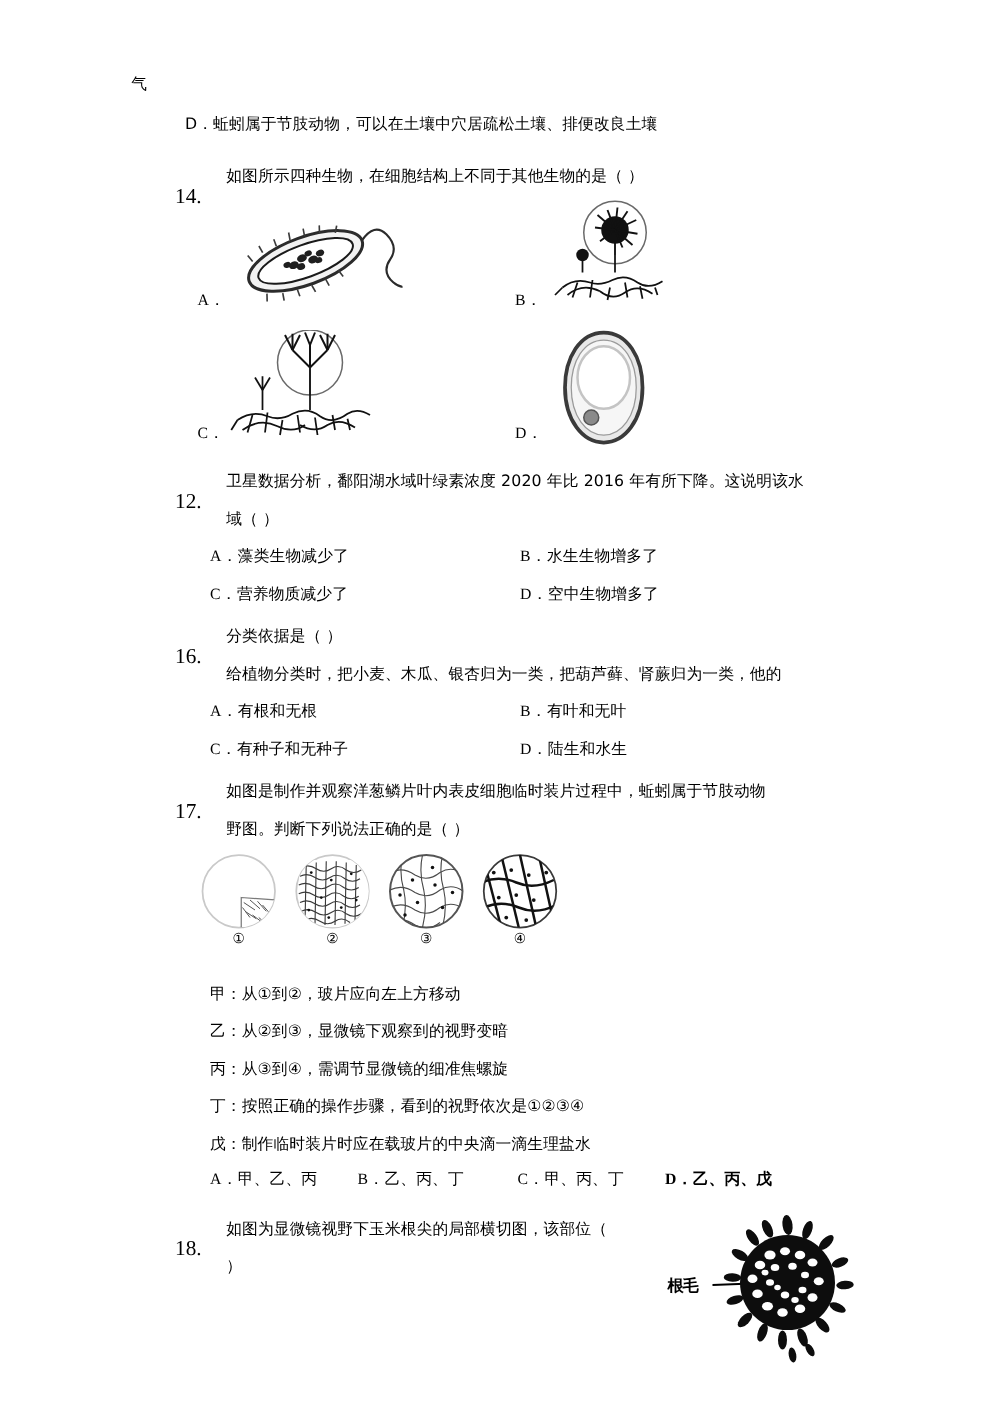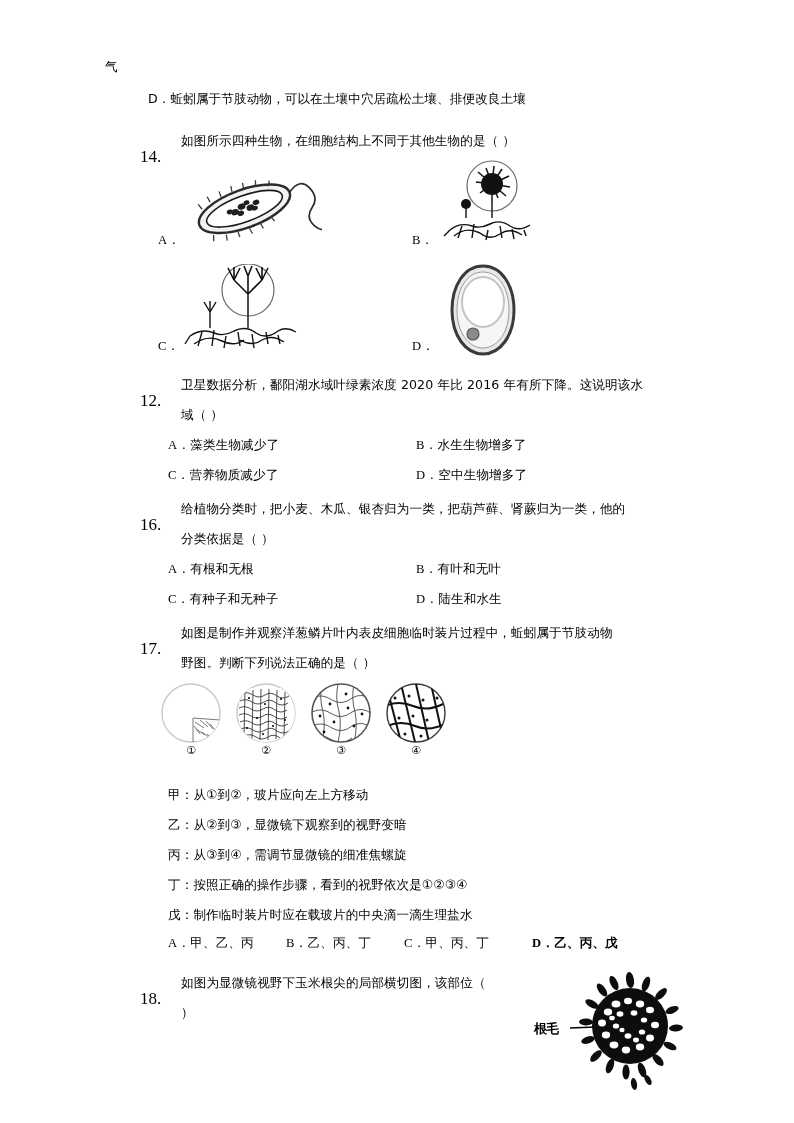--- a/index.html
+++ b/index.html
@@ -244,22 +244,22 @@
         <span class="opt-label">C．</span><span class="cn">营养物质减少了</span>
       </div>
       <div class="opt-b line">
         <span class="opt-label">D．</span><span class="cn">空中生物增多了</span>
       </div>
     </div>
   </div>
 
   <div class="q-block" style="left:140px; top:494px; width:640px;">
     <div class="qnum" style="top:0;">16.</div>
+    <div class="line cn qbody">分类依据是（      ）</div>
     <div class="line cn qbody">给植物分类时，把小麦、木瓜、银杏归为一类，把葫芦藓、肾蕨归为一类，他的</div>
-    <div class="line cn qbody">分类依据是（      ）</div>
 
     <div class="opt-row">
       <div class="opt-a line">
         <span class="opt-label">A．</span><span class="cn">有根和无根</span>
       </div>
       <div class="opt-b line">
         <span class="opt-label">B．</span><span class="cn">有叶和无叶</span>
       </div>
     </div>
     <div class="opt-row">
@@ -412,21 +412,21 @@
     <div class="line cn">戊：制作临时装片时应在载玻片的中央滴一滴生理盐水</div>
   </div>
 
   <div class="q-block" style="left:168px; top:928px; width:600px; height:30px;">
     <div class="line" style="position:absolute; left:0px; top:0;">
       <span class="opt-label">A．</span><span class="cn">甲、乙、丙</span>
     </div>
     <div class="line" style="position:absolute; left:118px; top:0;">
       <span class="opt-label">B．</span><span class="cn">乙、丙、丁</span>
     </div>
-    <div class="line" style="position:absolute; left:236px; top:0;text-align:right;">
+    <div class="line" style="position:absolute; left:246px; top:0;text-align:right;">
       <span class="opt-label">C．</span><span class="cn">甲、丙、丁</span>
     </div>
     <div class="line" style="position:absolute; left:364px; top:0;font-weight:bold;">
       <span class="opt-label">D．</span><span class="cn">乙、丙、戊</span>
     </div>
   </div>
 
   <div class="q-block" style="left:140px; top:968px; width:640px;">
     <div class="qnum" style="top:0;">18.</div>
     <div class="line cn qbody">如图为显微镜视野下玉米根尖的局部横切图，该部位（</div>

